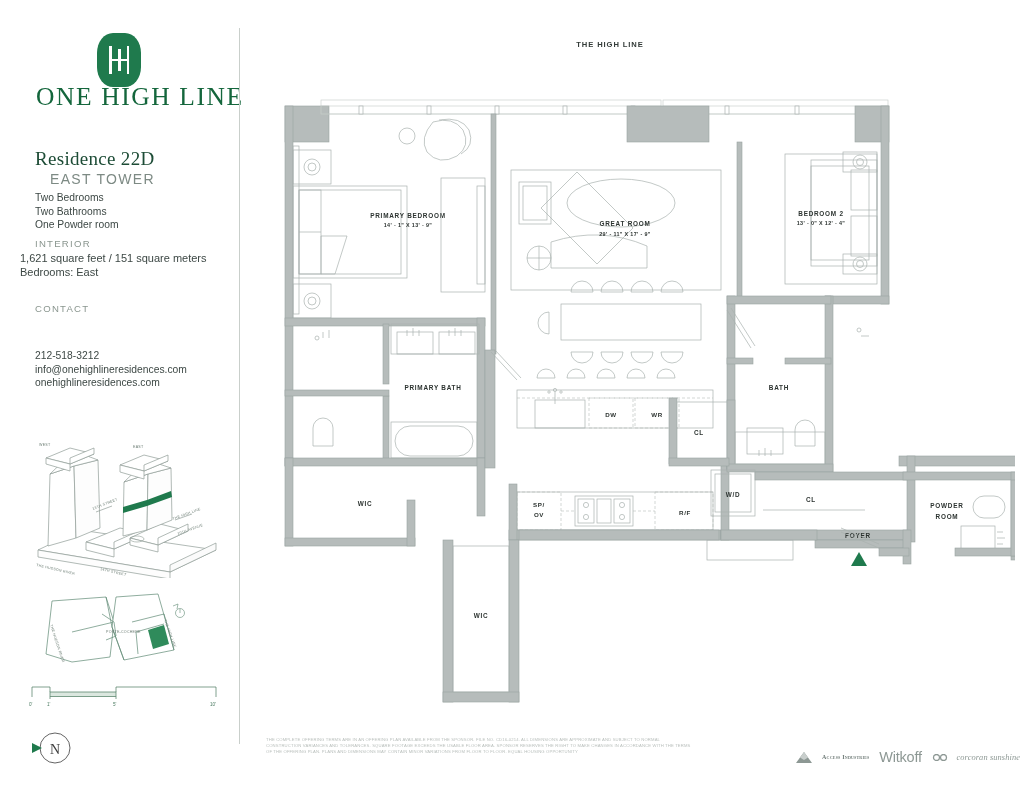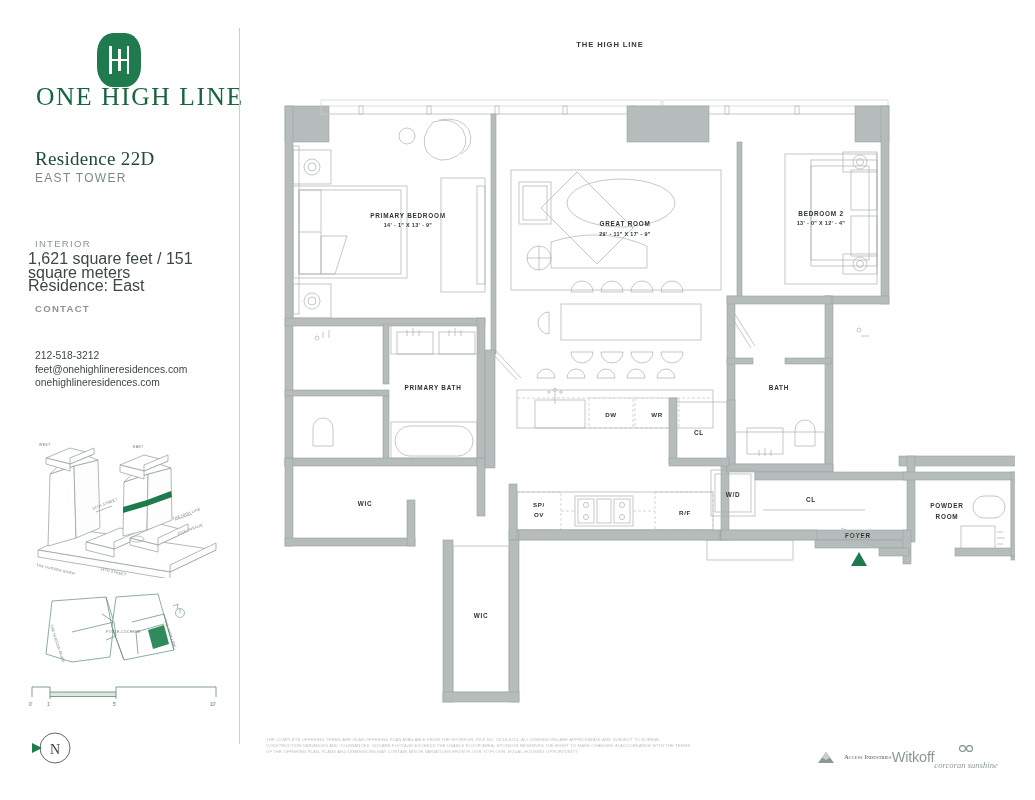--- a/index.html
+++ b/index.html
@@ -58,37 +58,37 @@
     white-space: nowrap;
     padding-left: 36px;
   }
 
   .res-title {
     position: absolute; left: 35px; top: 148px;
     font-family: Liberation Serif, serif;
     font-size: 19px; color: #1d4c36; letter-spacing: .3px;
   }
   .res-sub {
-    position: absolute; left: 35px; top: 171px;
-    font-size: 12px; letter-spacing: 1.3px;
+    position: absolute; left: 50px; top: 171px;
+    font-size: 14px; letter-spacing: 1.3px;
     color: #7d8a84;
   }
   .spec-list {
     position: absolute; left: 35px; top: 191px;
     font-size: 10.3px; line-height: 13.6px; color: #3d4845;
   }
   .sec-head {
     position: absolute; left: 35px;
     font-size: 9.6px; letter-spacing: 1.25px; color: #8a968f;
   }
   #interior-head { top: 238px; }
-  #contact-head  { top: 303px; font-weight: bold; }
+  #contact-head  { top: 303px; }
   .interior-body {
-    position: absolute; left: 28px; top: 252px;
-    font-size: 16px; line-height: 13.6px; color: #3d4845;
+    position: absolute; left: 20px; top: 252px;
+    font-size: 11px; line-height: 13.6px; color: #3d4845;
   }
   .contact-body {
     position: absolute; left: 35px; top: 317px;
     font-size: 10.3px; line-height: 13.6px; color: #3d4845; margin-top: 32px;
   }
 
   
   #massing { position: absolute; left: 20px; top: 438px; width: 210px; height: 140px; }
   #minimap { position: absolute; left: 28px; top: 592px; width: 195px; height: 80px; }
   #scalebar { position: absolute; left: 28px; top: 683px; width: 192px; height: 26px; }
@@ -107,34 +107,34 @@
     position: absolute; left: 266px; top: 737px;
     width: 430px;
     font-size: 4.2px; line-height: 6.1px;
     color: #b9bfbc; letter-spacing: .15px;
     text-transform: uppercase;
   }
 
   #logos {
     position: absolute; left: 795px; top: 744px;
     width: 225px; height: 26px;
-    display: flex; align-items: center; justify-content: center;
+    display: flex; align-items: center; justify-content: space-between;
   }
   .logo-access { display: flex; align-items: center; gap: 3px; }
   .logo-access-txt {
     font-family: "Liberation Serif", serif;
     font-size: 6.1px; color: #6f7b77; letter-spacing: .2px;
     font-variant: small-caps; font-weight: bold;
   }
   .logo-witkoff {
     font-family: "Liberation Sans", sans-serif;
     font-size: 14.5px; color: #8d9894; letter-spacing: -.2px;
   }
   .logo-corcoran {
-    display:flex; flex-direction:column; align-items:center; gap:9px;
+    display:flex; flex-direction:row; align-items:center; gap:9px;
   }
   .logo-corcoran-txt {
     font-family: "Liberation Serif", serif;
     font-size: 8.4px; color: #8d9894; font-style: italic; letter-spacing: .1px;
   }
 
   
   .rm  { font-family: "Liberation Sans", sans-serif; font-size: 6.4px; font-weight: bold; fill: #2c3330; letter-spacing: .75px; }
   .dim { font-family: "Liberation Sans", sans-serif; font-size: 5.4px; font-weight: bold; fill: #2c3330; letter-spacing: .35px; }
   .apl { font-family: "Liberation Sans", sans-serif; font-size: 6.2px; font-weight: bold; fill: #2c3330; letter-spacing: .6px; }
@@ -154,31 +154,36 @@
       <div class="bar b2"></div>
       <div class="bar b3"></div>
       <div class="cross"></div>
     </div>
 
     <div class="brand-name">ONE HIGH LINE</div>
 
     <div class="res-title">Residence 22D</div>
     <div class="res-sub">EAST TOWER</div>
 
+    <div class="spec-list">
+      <div>Two Bedrooms</div>
+      <div>Two Bathrooms</div>
+      <div>One Powder room</div>
+    </div>
 
     <div class="sec-head" id="interior-head">INTERIOR</div>
     <div class="interior-body">
       <div>1,621 square feet / 151 square meters</div>
-      <div>Residence: East</div>
+      <div>Bedrooms: East</div>
     </div>
 
     <div class="sec-head" id="contact-head">CONTACT</div>
     <div class="contact-body">
       <div>212-518-3212</div>
-      <div>feet@onehighlineresidences.com</div>
+      <div>info@onehighlineresidences.com</div>
       <div>onehighlineresidences.com</div>
     </div>
 
     <svg id="massing" viewBox="0 0 210 140">
       <g fill="none" stroke="#8f9c96" stroke-width="0.7" stroke-linejoin="round">
 
         <polygon points="18,112 60,92 196,112 150,134" fill="#ffffff"></polygon>
         <polygon points="18,112 18,119 150,141 150,134" fill="#fdfdfd"></polygon>
         <polygon points="150,134 196,112 196,105 150,127" fill="#fbfbfb"></polygon>
 

